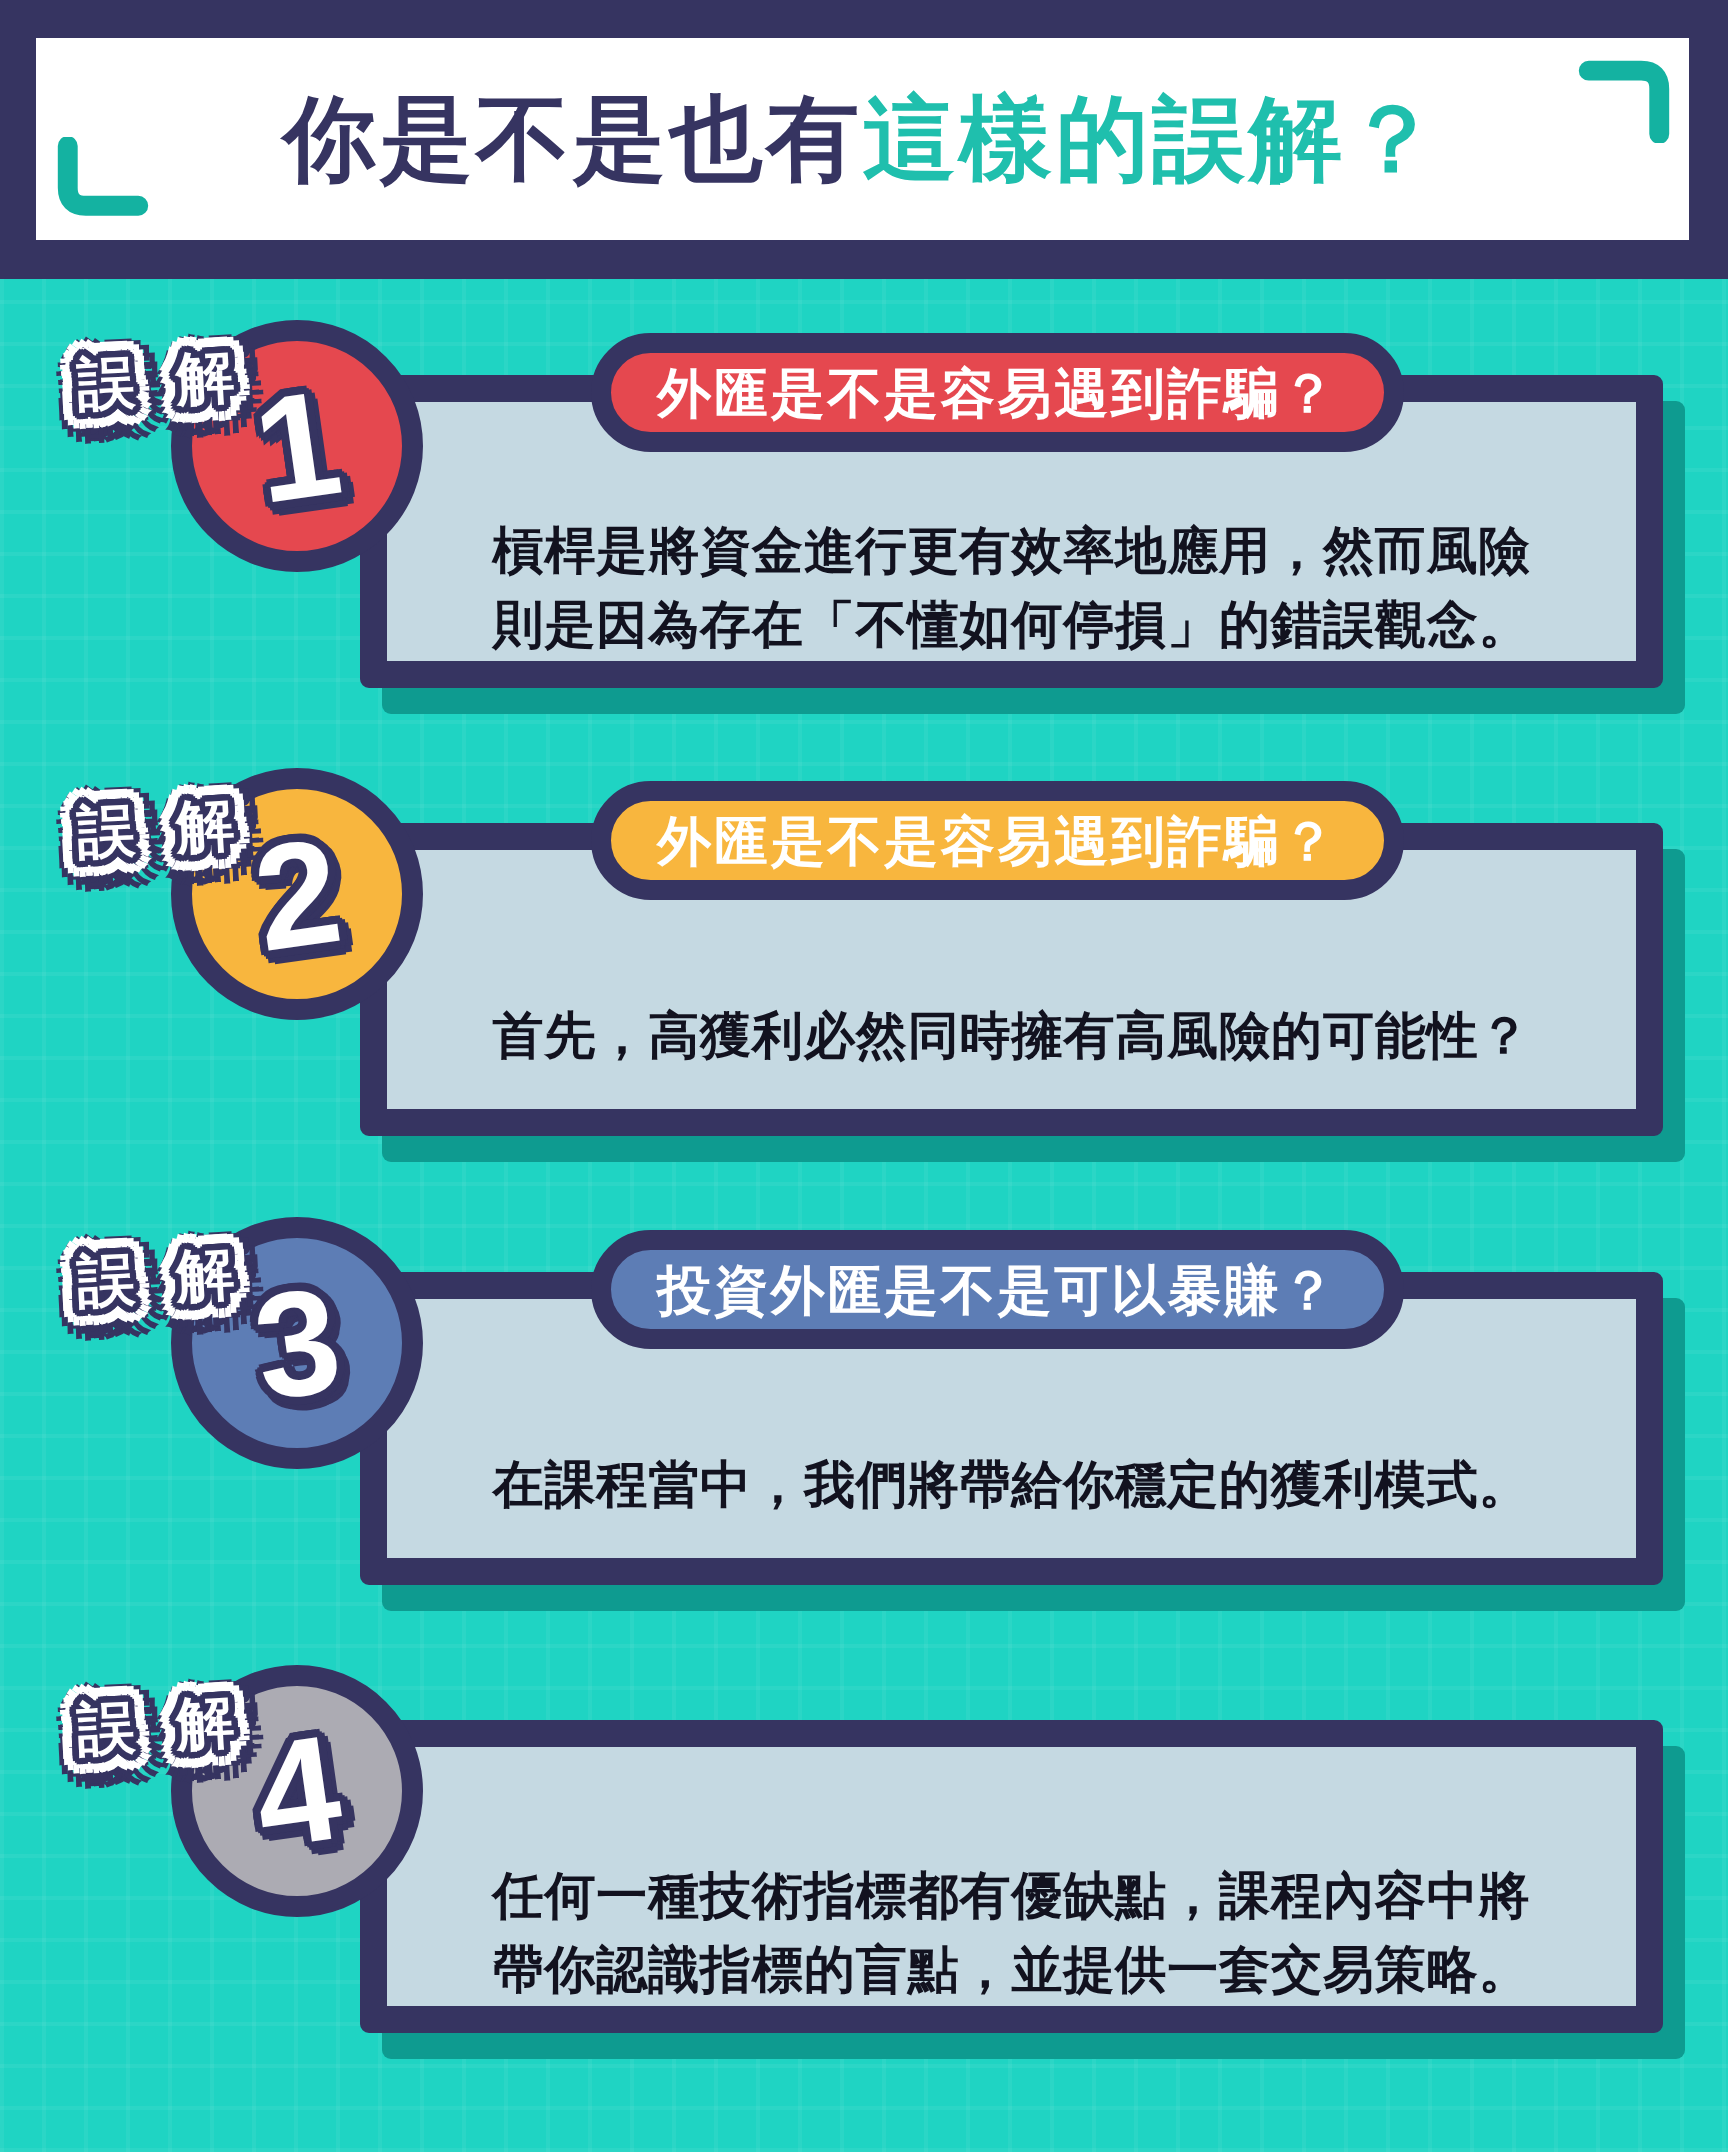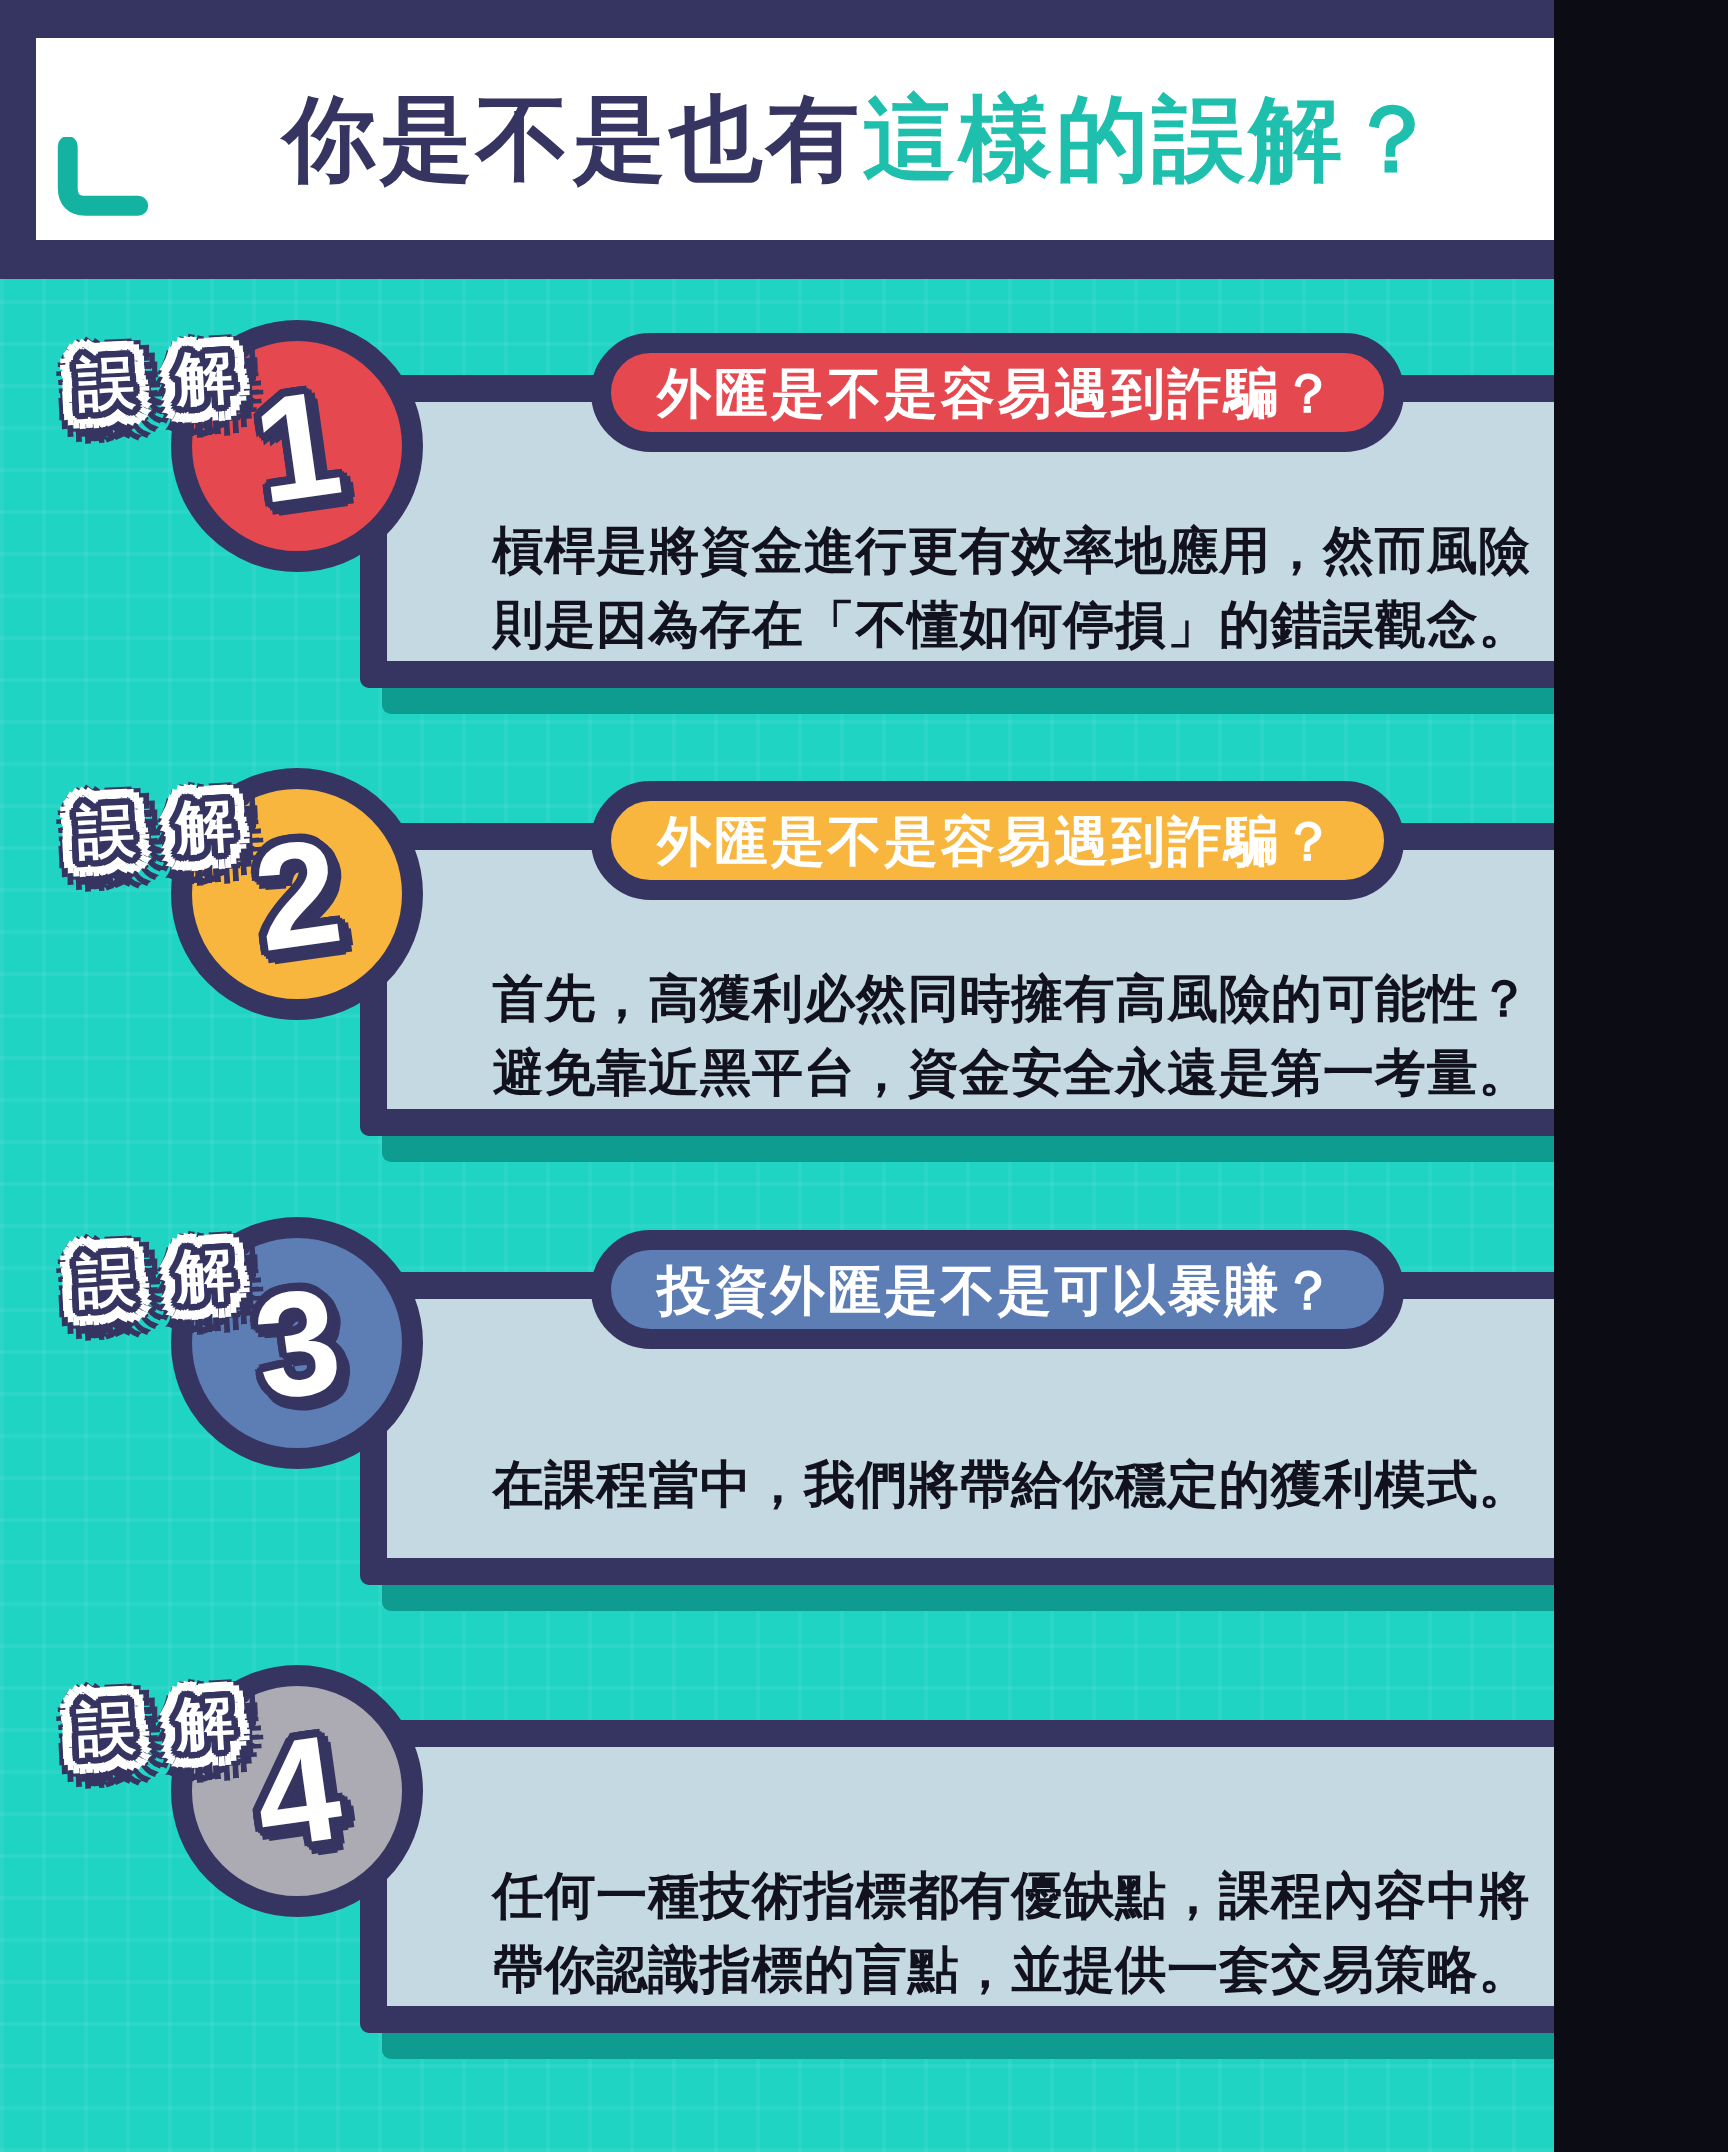--- a/index.html
+++ b/index.html
@@ -1,18 +1,18 @@
 <!DOCTYPE html>
 <html style="font-size:14.4px"><head>
 <meta charset="utf-8">
 <style>
   html,body{margin:0;padding:0;background:#0c0c14;}
   *{box-sizing:border-box;}
   .canvas{
-    position:relative;width:1554px;height:2152px;overflow:hidden;
+    position:relative;width:1728px;height:2152px;overflow:hidden;
     font-family:"Liberation Sans","DejaVu Sans",sans-serif;
     background-color:#1FD4C3;
     background-image:
       repeating-linear-gradient(90deg, rgba(255,255,255,0.055) 0px, rgba(255,255,255,0.055) 3.6px, transparent 3.6px, transparent 42px),
       repeating-linear-gradient(0deg, rgba(255,255,255,0.055) 0px, rgba(255,255,255,0.055) 3.6px, transparent 3.6px, transparent 42px);
     padding-left: 20px;
   }
   
   .header-band{position:absolute;left:0;top:0;width:1728px;height:279px;background:#363461;}
   .header-card{
@@ -122,21 +122,20 @@
         <div class="content-box"></div>
         <div class="title-pill" style="background: rgb(248, 182, 62); justify-content: center;">
           <div class="pill-label">外匯是不是容易遇到詐騙？</div>
         </div>
         <div class="num-circle" style="background: rgb(248, 182, 62);">
           <div class="num-text">2</div>
         </div>
         <div class="misc-label">誤 解</div>
         <div class="content-text">
           <div class="">首先，高獲利必然同時擁有高風險的可能性？</div>
-          <div class="">避免靠近黑平台，資金安全永遠是第一考量。</div>
         </div>
       </div>
       <div class="section" style="top: 1203px;">
         <div class="box-shadow-slab"></div>
         <div class="content-box"></div>
         <div class="title-pill" style="background: rgb(93, 125, 181);">
           <div class="pill-label">投資外匯是不是可以暴賺？</div>
         </div>
         <div class="num-circle" style="background: rgb(93, 125, 181);">
           <div class="num-text">3</div>

